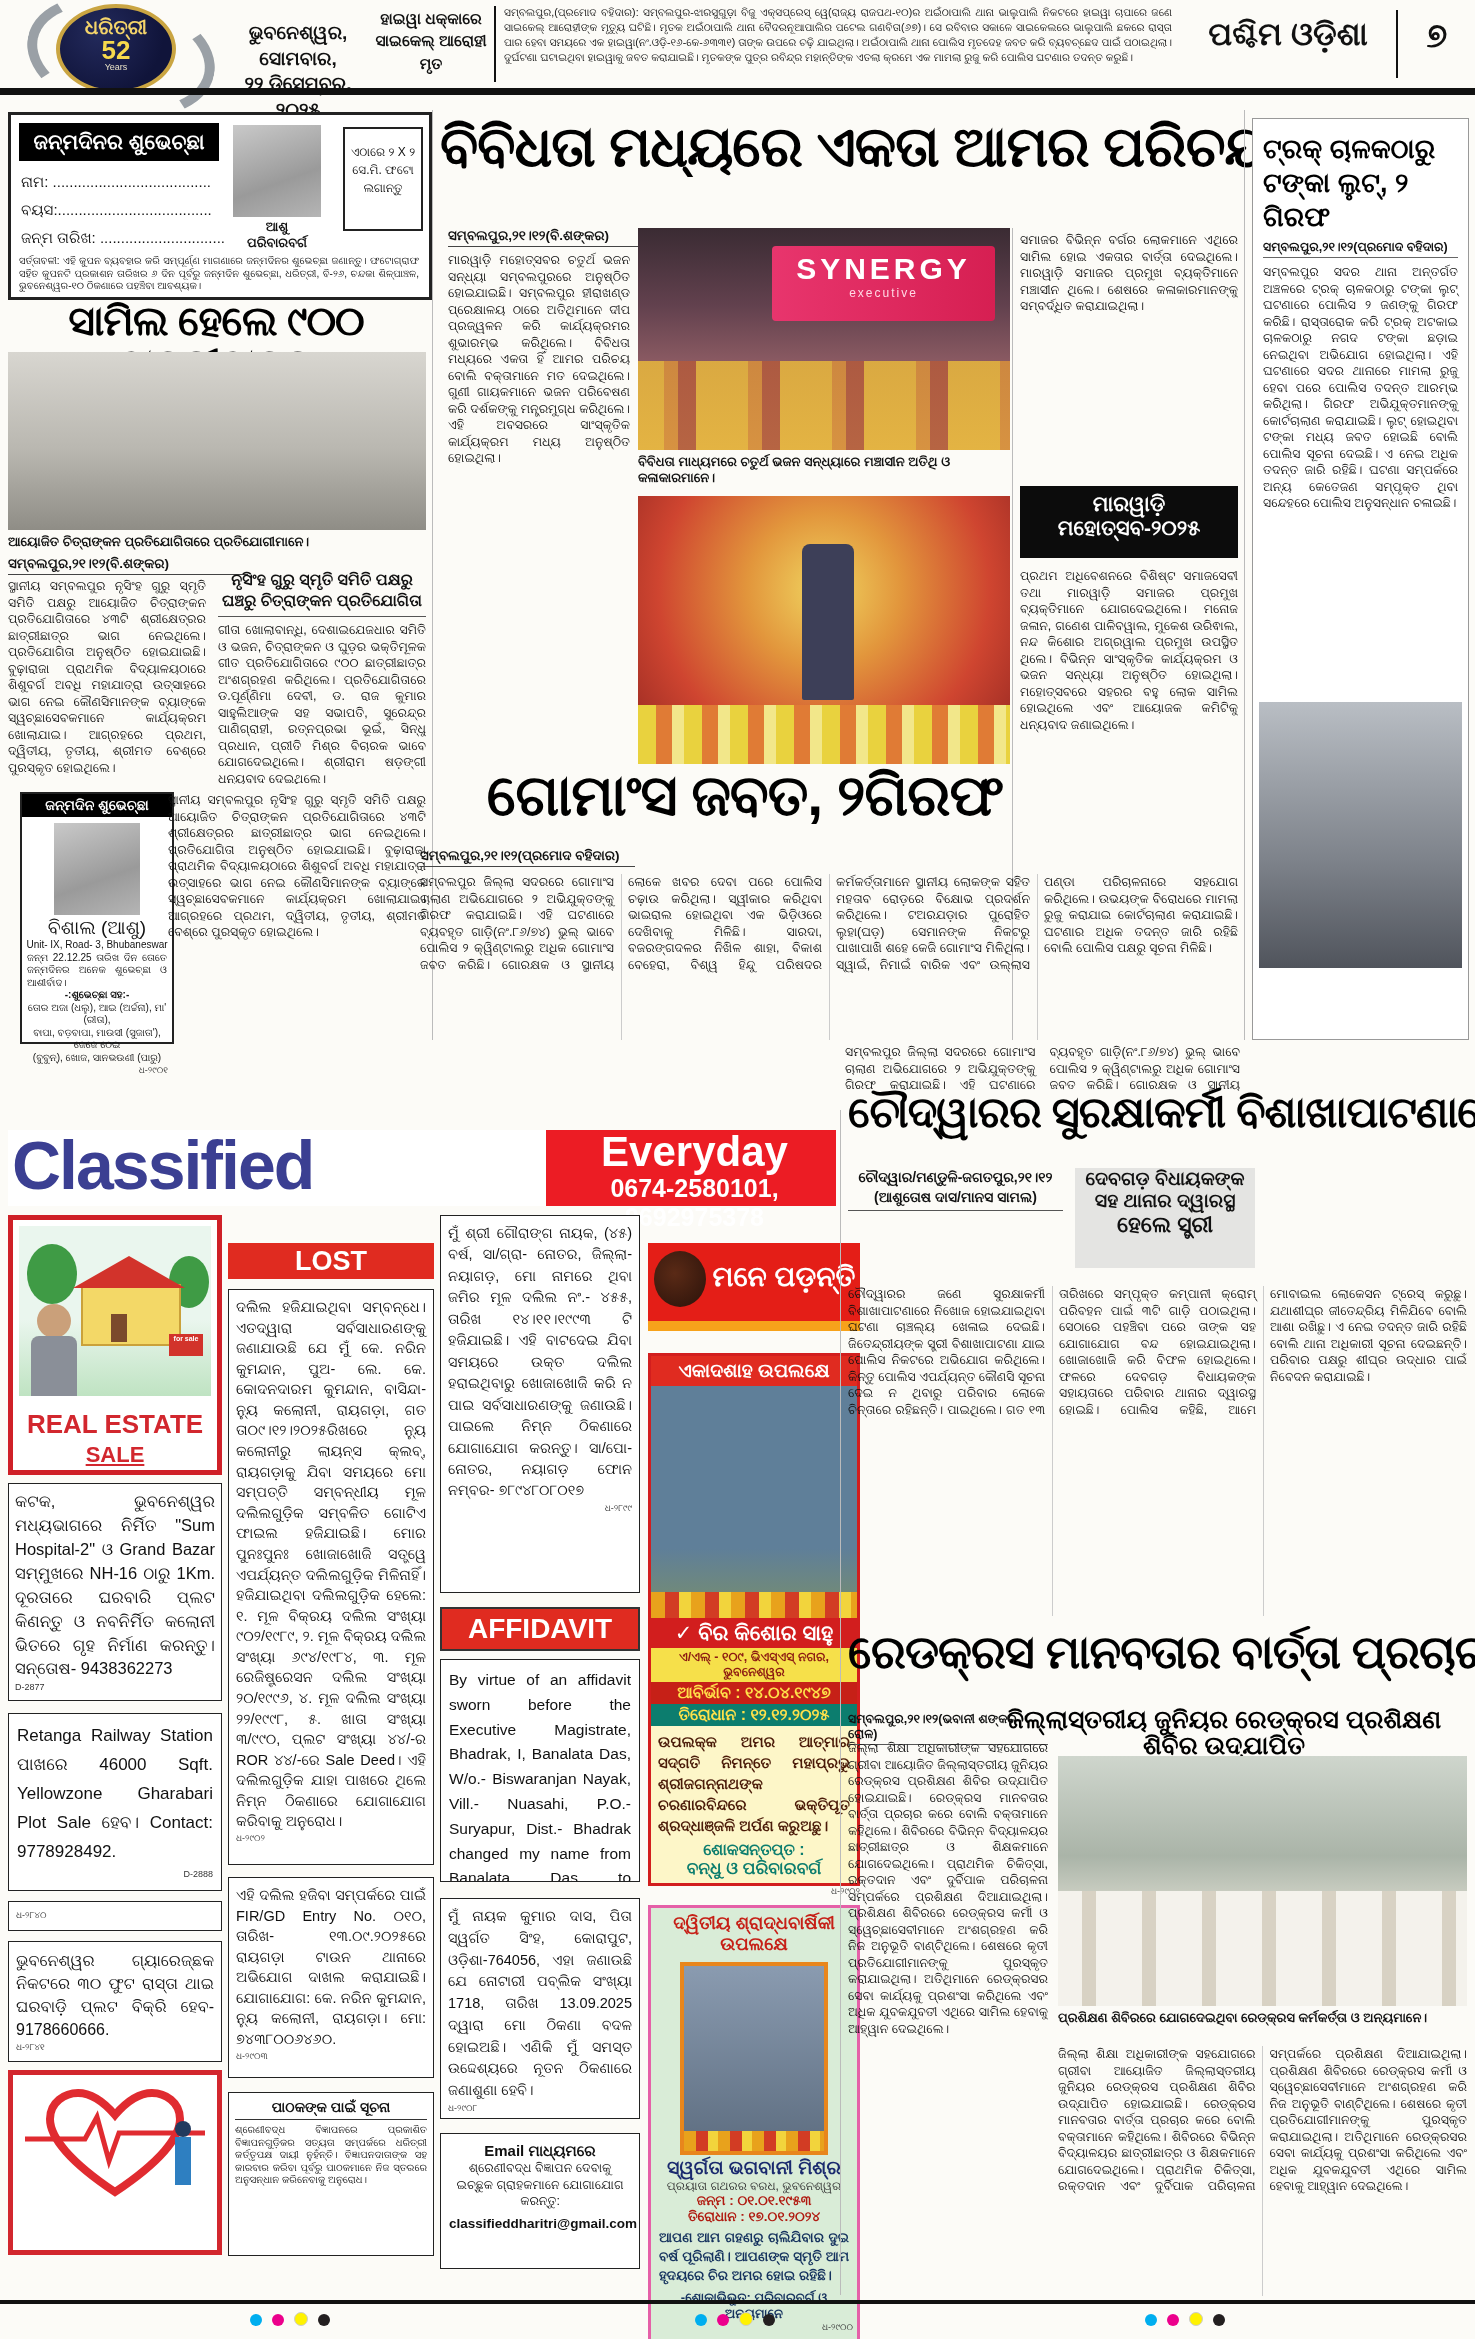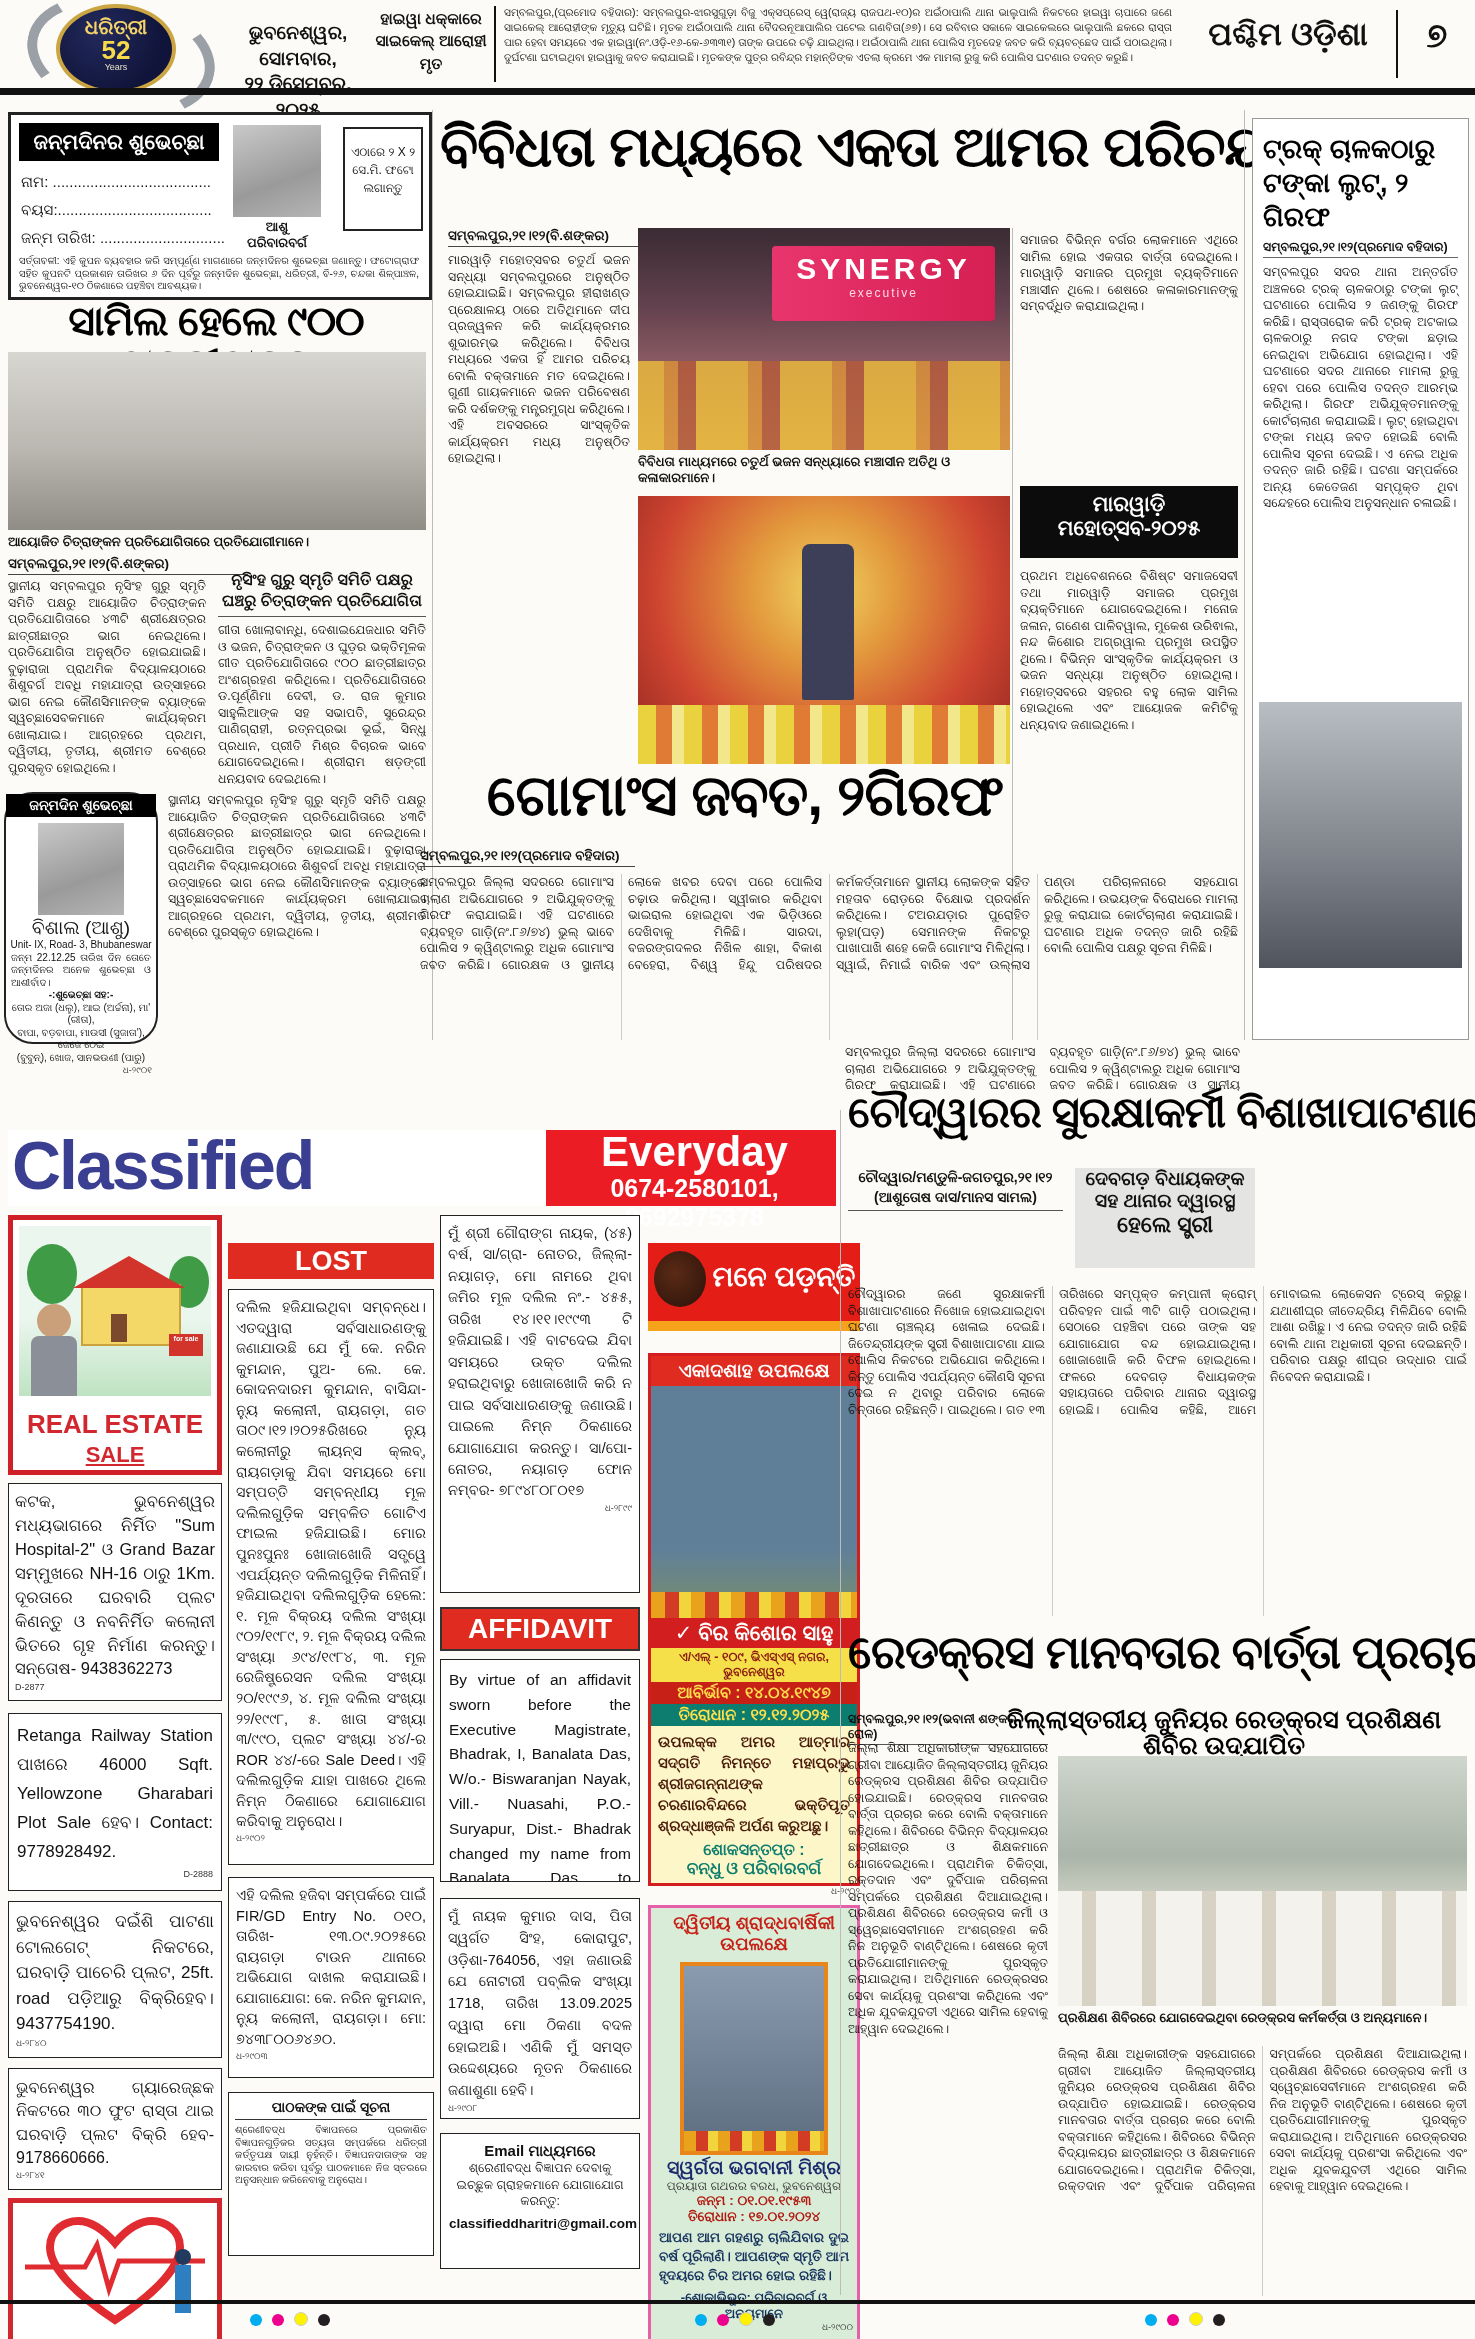--- a/index.html
+++ b/index.html
@@ -60,21 +60,21 @@
   </div>
 
   <div class="abs hd" style="left:4px;top:300px;width:424px;font-size:41px;text-align:center;">ସାମିଲ ହେଲେ ୯୦୦ ଛାତ୍ରୀଛାତ୍ର</div>
   <div class="abs photo" style="left:8px;top:352px;width:418px;height:178px;background:linear-gradient(180deg,#d8d6d0,#b9b7b0 55%,#8f8d86);"></div>
   <div class="abs cap" style="left:8px;top:534px;width:418px;">ଆୟୋଜିତ ଚିତ୍ରାଙ୍କନ ପ୍ରତିଯୋଗିତାରେ ପ୍ରତିଯୋଗୀମାନେ।</div>
   <div class="abs dateline" style="left:8px;top:556px;width:240px;border-bottom:1px solid #444;padding-bottom:2px;">ସମ୍ବଲପୁର,୨୧।୧୨(ବି.ଶଙ୍କର)</div>
   <div class="abs j small" style="left:8px;top:578px;width:198px;height:206px;overflow:hidden;">ସ୍ଥାନୀୟ ସମ୍ବଲପୁର ନୃସିଂହ ଗୁରୁ ସ୍ମୃତି ସମିତି ପକ୍ଷରୁ ଆୟୋଜିତ ଚିତ୍ରାଙ୍କନ ପ୍ରତିଯୋଗିତାରେ ୪୩ଟି ଶ୍ରୀକ୍ଷେତ୍ରର ଛାତ୍ରୀଛାତ୍ର ଭାଗ ନେଇଥିଲେ। ପ୍ରତିଯୋଗିତା ଅନୁଷ୍ଠିତ ହୋଇଯାଇଛି। ବୁଢ଼ାରାଜା ପ୍ରାଥମିକ ବିଦ୍ୟାଳୟଠାରେ ଶିଶୁବର୍ଗ ଅବଧି ମହାଯାତ୍ରା ଉତ୍ସାହରେ ଭାଗ ନେଇ କୌଣସିମାନଙ୍କ ବ୍ୟାଙ୍କେ ସ୍ୱଚ୍ଛାସେବକମାନେ କାର୍ଯ୍ୟକ୍ରମ ଖୋଲାଯାଇ। ଆଗ୍ରହରେ ପ୍ରଥମ, ଦ୍ୱିତୀୟ, ତୃତୀୟ, ଶ୍ରୀମତ ବେଶ୍‌ରେ ପୁରସ୍କୃତ ହୋଇଥିଲେ।</div>
   <div class="abs" style="left:218px;top:570px;width:208px;font-weight:bold;font-size:16px;text-align:center;line-height:1.3;border-bottom:1px solid #555;padding-bottom:4px;">ନୃସିଂହ ଗୁରୁ ସ୍ମୃତି ସମିତି ପକ୍ଷରୁ ଘଞ୍ଚରୁ ଚିତ୍ରାଙ୍କନ ପ୍ରତିଯୋଗିତା</div>
   <div class="abs j small" style="left:218px;top:622px;width:208px;height:162px;overflow:hidden;">ଗୀତା ଖୋଲାବାନ୍ଧି, ଦେଶାଇଯେଜଧାର ସମିତି ଓ ଭଜନ, ଚିତ୍ରାଙ୍କନ ଓ ଘୁଡ଼ର ଭକ୍ତିମୂଳକ ଗୀତ ପ୍ରତିଯୋଗିତାରେ ୯୦୦ ଛାତ୍ରୀଛାତ୍ର ଅଂଶଗ୍ରହଣ କରିଥିଲେ। ପ୍ରତିଯୋଗିତାରେ ଡ.ପୂର୍ଣ୍ଣିମା ଦେବୀ, ଡ. ରାଜ କୁମାର ସାହୁଲିଆଙ୍କ ସହ ସଭାପତି, ସୁରେନ୍ଦ୍ର ପାଣିଗ୍ରାହୀ, ରତ୍ନପ୍ରଭା ଭୂଇଁ, ସିନ୍ଧୁ ପ୍ରଧାନ, ପ୍ରୀତି ମିଶ୍ର ବିଚାରକ ଭାବେ ଯୋଗଦେଇଥିଲେ। ଶ୍ରୀରାମ ଷଡ଼ଙ୍ଗୀ ଧନ୍ୟବାଦ ଦେଇଥିଲେ।</div>
 
-  <div class="abs box" style="left:4px;top:792px;width:150px;height:248px;border-width:2px;border-radius:29px;">
+  <div class="abs box" style="left:20px;top:792px;width:150px;height:248px;border-width:2px;">
     <div style="background:#000;color:#fff;font-weight:bold;font-size:14px;text-align:center;padding:3px 0;">ଜନ୍ମଦିନ ଶୁଭେଚ୍ଛା</div>
     <div class="photo" style="width:86px;height:92px;margin:6px auto 2px auto;"></div>
     <div style="text-align:center;font-weight:normal;font-size:19px;">ବିଶାଲ (ଆଶୁ)</div>
     <div class="tiny" style="text-align:center;">Unit- IX, Road- 3, Bhubaneswar</div>
     <div class="tiny j" style="padding:0 5px;">ଜନ୍ମ 22.12.25 ତାରିଖ ଦିନ ତୋତେ ଜନ୍ମଦିନର ଅନେକ ଶୁଭେଚ୍ଛା ଓ ଆଶୀର୍ବାଦ।</div>
     <div class="tiny" style="text-align:center;font-weight:bold;">-:ଶୁଭେଚ୍ଛା ସହ:-</div>
     <div class="tiny" style="text-align:center;">ତୋର ଅଜା (ଧଲୁ), ଆଇ (ଅର୍ଚ୍ଚନା), ମା' (ରୀତା),</div>
     <div class="tiny" style="text-align:center;">ବାପା, ବଡ଼ବାପା, ମାଉସୀ (ସୁଜାତା'), ଜେଜେ ଠେଇ</div>
     <div class="tiny" style="text-align:center;">(ବୁବୁନ୍), ଖୋଜ, ସାନଭଉଣୀ (ପାରୁ)</div>
     <div class="adcode" style="text-align:right;padding:1px 4px;">ଧ-୨୯୦୧</div>
@@ -151,21 +151,20 @@
     </div>
     <div class="box j" style="margin-top:8px;padding:6px;font-size:16.5px;line-height:1.45;">
       <span>କଟକ, ଭୁବନେଶ୍ୱର ମଧ୍ୟଭାଗରେ ନିର୍ମିତ "Sum Hospital-2" ଓ Grand Bazar ସମ୍ମୁଖରେ NH-16 ଠାରୁ 1Km. ଦୂରତାରେ ଘରବାରି ପ୍ଲଟ କିଣନ୍ତୁ ଓ ନବନିର୍ମିତ କଲୋନୀ ଭିତରେ ଗୃହ ନିର୍ମାଣ କରନ୍ତୁ। ସନ୍ତୋଷ- 9438362273</span>
       <div class="adcode">D-2877</div>
     </div>
     <div class="box j" style="margin-top:12px;padding:8px;font-size:17px;line-height:1.7;">
       <span>Retanga Railway Station ପାଖରେ 46000 Sqft. Yellowzone Gharabari Plot Sale ହେବ। Contact: 9778928492.</span>
       <div class="adcode" style="text-align:right;">D-2888</div>
     </div>
     <div class="box j" style="margin-top:10px;padding:7px;font-size:17px;line-height:1.5;">
-      <span>ଭୁବନେଶ୍ୱର ଦଇଁଶି ପାଟଣା ଟୋଲଗେଟ୍ ନିକଟରେ, ଘରବାଡ଼ି ପାଚେରି ପ୍ଲଟ, 25ft. road ପଡ଼ିଆରୁ ବିକ୍ରିହେବ। 9437754190.</span>
       <div class="adcode">ଧ-୨୮୪୦</div>
     </div>
     <div class="box j" style="margin-top:10px;padding:7px;font-size:16px;line-height:1.45;">
       <span>ଭୁବନେଶ୍ୱର ଗ୍ୟାରେଜ୍‌ଛକ ନିକଟରେ ୩୦ ଫୁଟ ରାସ୍ତା ଥାଇ ଘରବାଡ଼ି ପ୍ଲଟ ବିକ୍ରି ହେବ- 9178660666.</span>
       <div class="adcode">ଧ-୨୮୪୧</div>
     </div>
     <div style="border:5px solid #d2272e;height:175px;margin-top:8px;position:relative;background:#fff;">
       <svg width="200" height="130" viewBox="0 0 200 130" style="position:absolute;left:2px;top:2px;">
         <path d="M100 115 C 55 85 35 60 35 42 C 35 25 50 16 63 16 C 76 16 88 24 100 38 C 112 24 124 16 137 16 C 150 16 165 25 165 42 C 165 60 145 85 100 115 Z" fill="none" stroke="#e02b30" stroke-width="8"></path>
         <polyline points="10,62 70,62 82,40 94,84 104,56 190,56" fill="none" stroke="#e02b30" stroke-width="5"></polyline>

